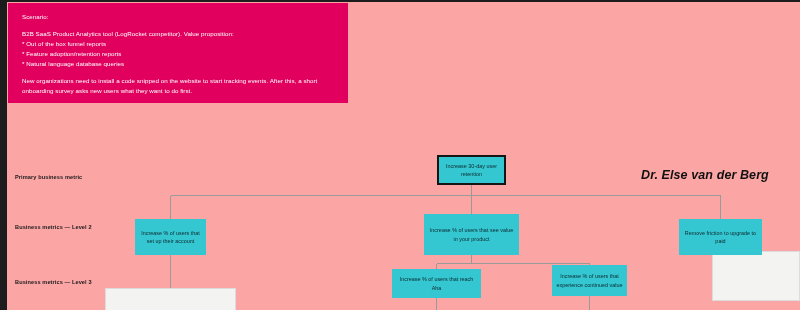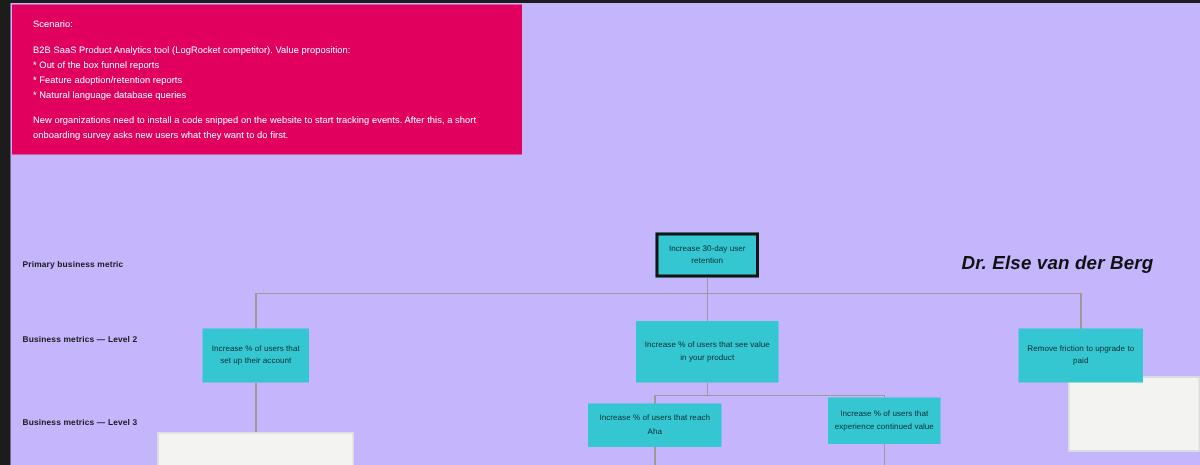--- a/index.html
+++ b/index.html
@@ -4,21 +4,21 @@
 <style>
   html, body {
     margin: 0;
     padding: 0;
     background: #ffffff;
   }
   #canvas {
     position: relative;
     width: 800px;
     height: 310px;
-    background: #c4b5fd;
+    background: #fca5a5;
     overflow: hidden;
     font-family: "Liberation Sans", sans-serif;
   }
   
   .gutter-left {
     position: absolute;
     left: 0; top: 0;
     width: 7px; height: 310px;
     background: #1c1c1c;
   }

